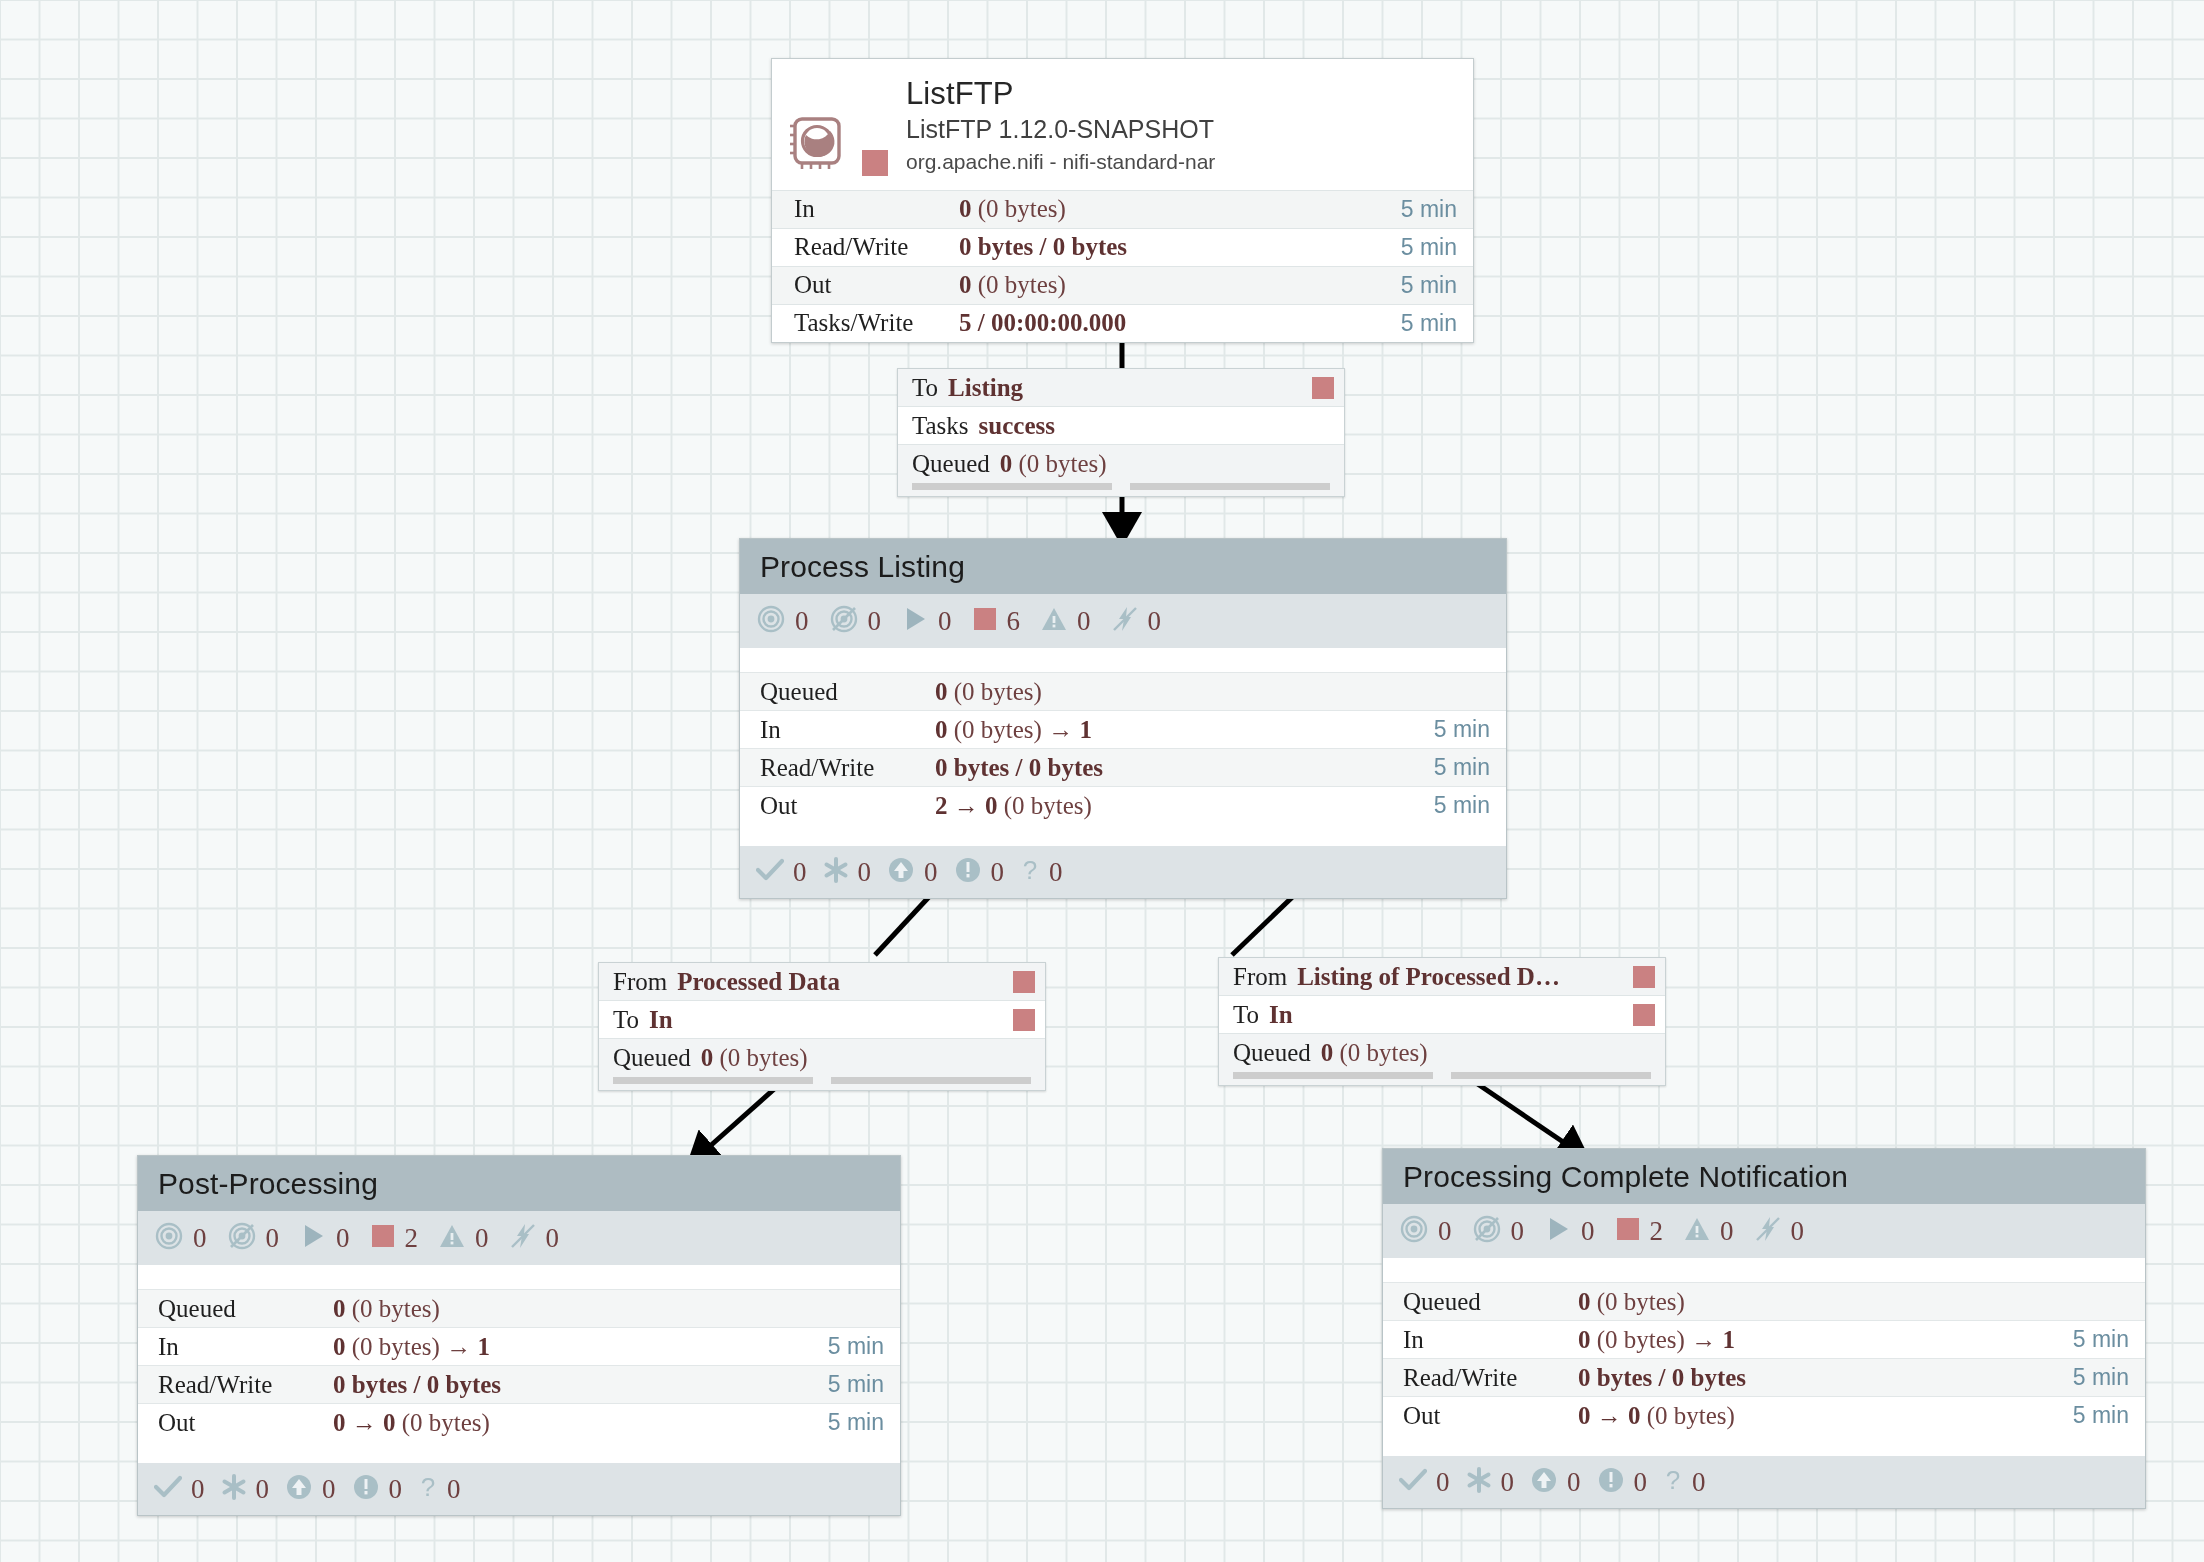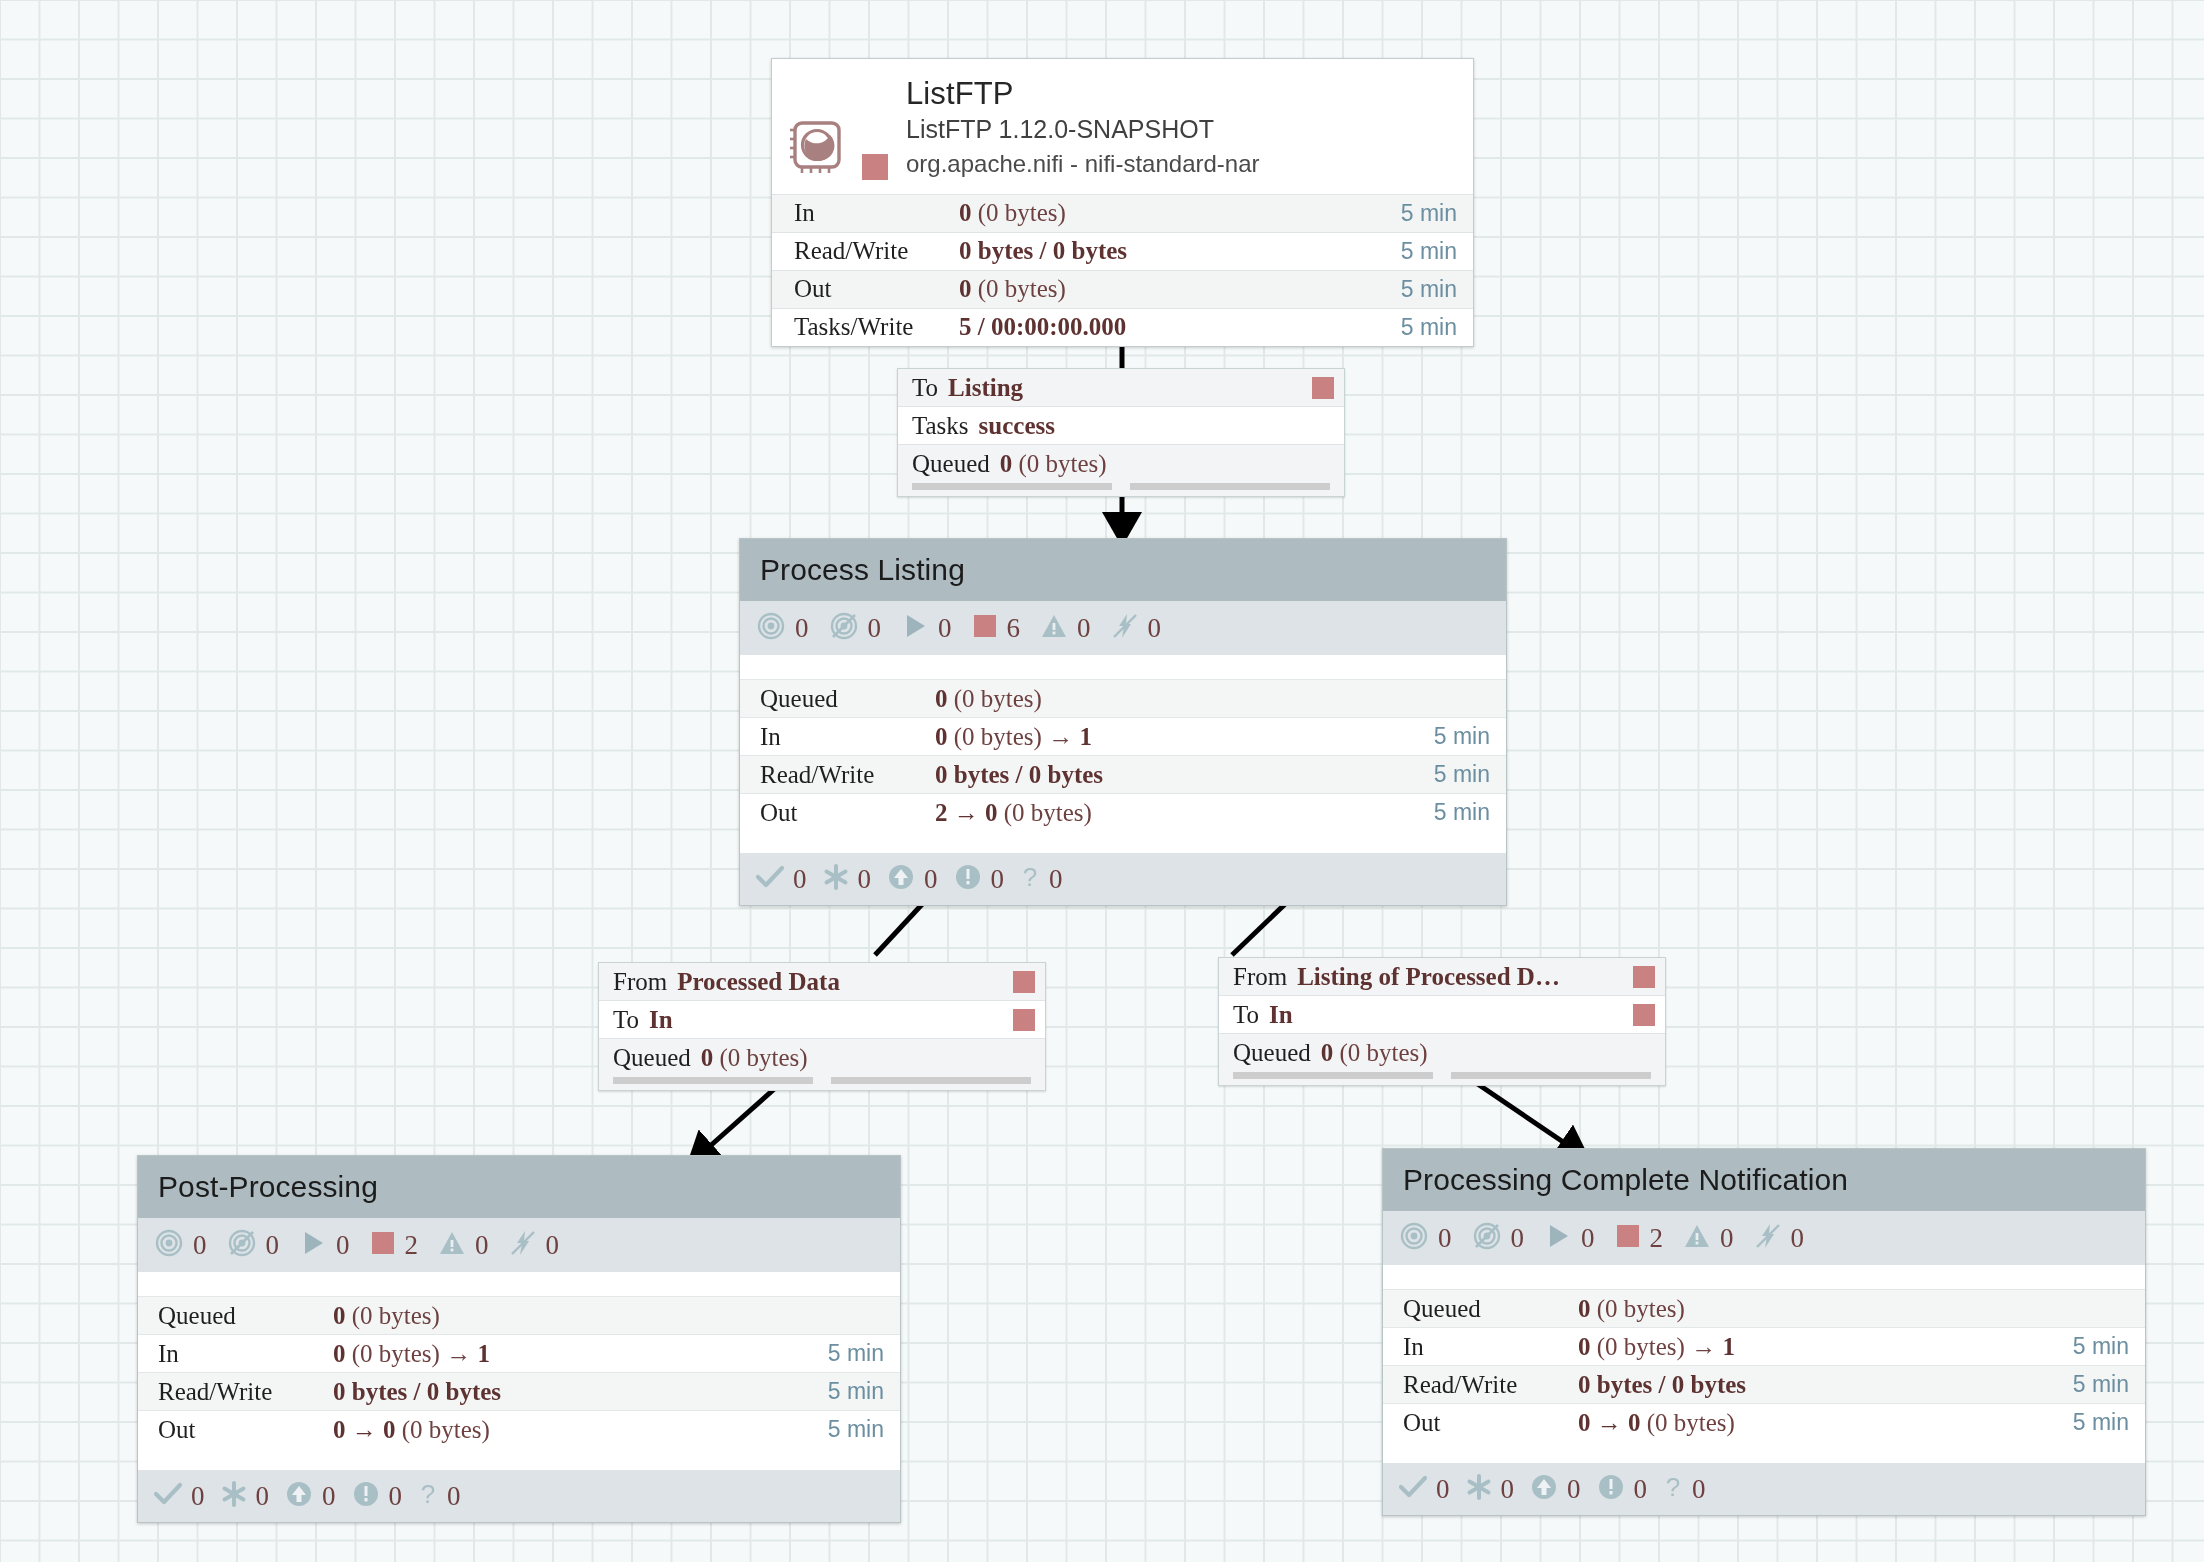--- a/index.html
+++ b/index.html
@@ -27,21 +27,21 @@
     border: 1px solid #c3ccce;
     box-shadow: 0 1px 3px rgba(0,0,0,.18);
     box-sizing: border-box;
   }
   .proc-head { display: flex; align-items: flex-end; padding: 16px 14px 14px 16px; }
   .proc-icon { width: 62px; height: 62px; flex: 0 0 62px; margin-right: 8px; }
   .proc-run-dot { width: 26px; height: 26px; background: #ca8182; margin: 10px 18px 0 4px; flex: 0 0 26px; }
   .proc-titles { flex: 1 1 auto; min-width: 0; padding-top: 2px; }
   .proc-name { font-size: 31px; color: #262626; line-height: 1.08; letter-spacing: .1px; }
   .proc-type { font-size: 25px; color: #404040; line-height: 1.28; margin-top: 3px; }
-  .proc-bundle { font-size: 24px; color: #4a4a4a; line-height: 1.3; margin-top: 3px; }
+  .proc-bundle { font-size: 21px; color: #4a4a4a; line-height: 1.3; margin-top: 3px; }
 
   .stat-row {
     display: flex; align-items: center;
     height: 38px;
     border-top: 1px solid #dfe5e6;
     font-size: 23px;
     padding: 0 16px 0 22px;
     box-sizing: border-box;
   }
   .stat-row.alt { background: #f3f5f5; }
@@ -79,21 +79,21 @@
   
   .pgroup {
     position: absolute;
     background: #ffffff;
     border: 1px solid #b9c4c7;
     box-shadow: 0 1px 3px rgba(0,0,0,.2);
     box-sizing: border-box;
   }
   .pg-header {
     background: #aebcc2;
-    height: 62px;
+    height: 55px;
     display: flex; align-items: center;
     padding: 0 20px;
     box-sizing: border-box;
   }
   .pg-title { font-size: 30px; color: #1c1c1c; letter-spacing: .1px; }
   .pg-counts {
     background: #dde3e6;
     height: 54px;
     display: flex; align-items: center;
     padding: 0 16px;

